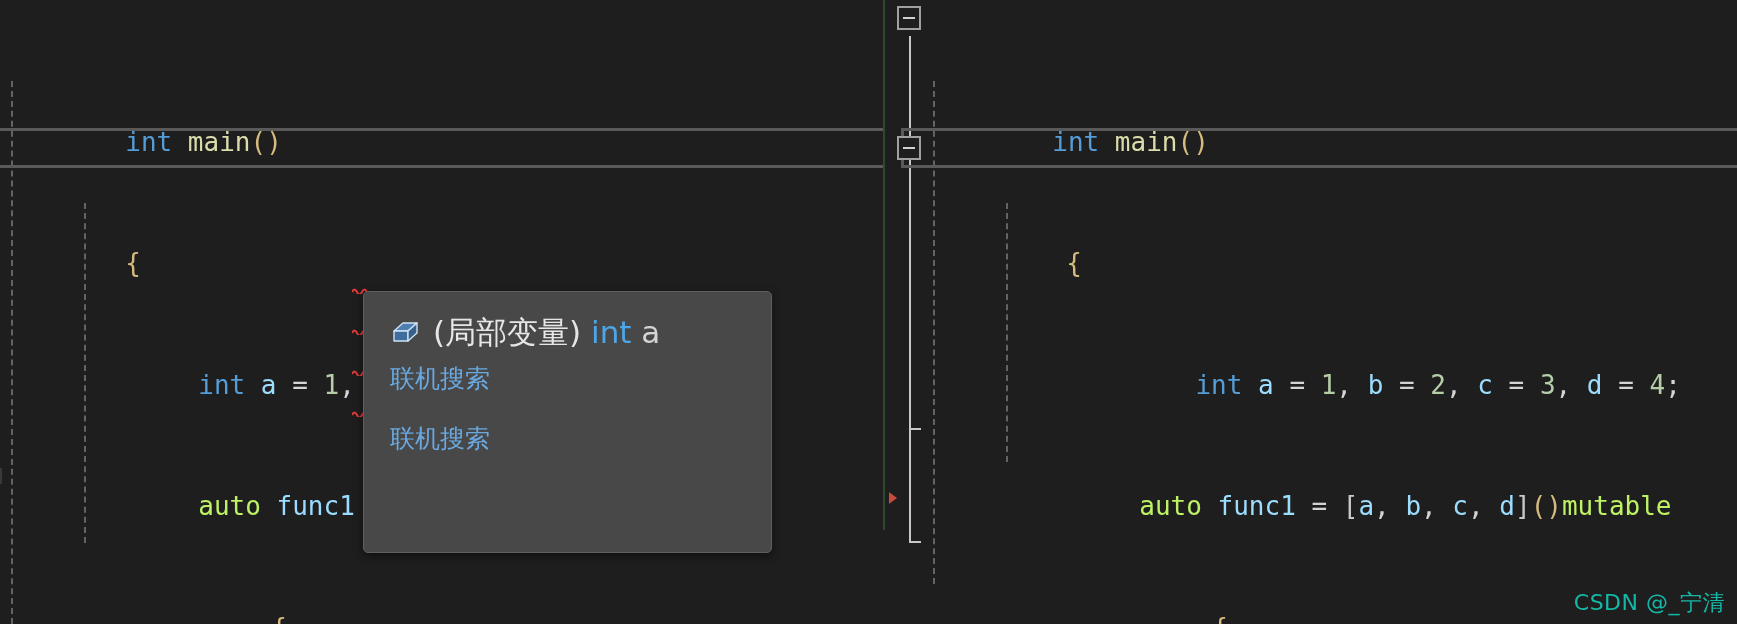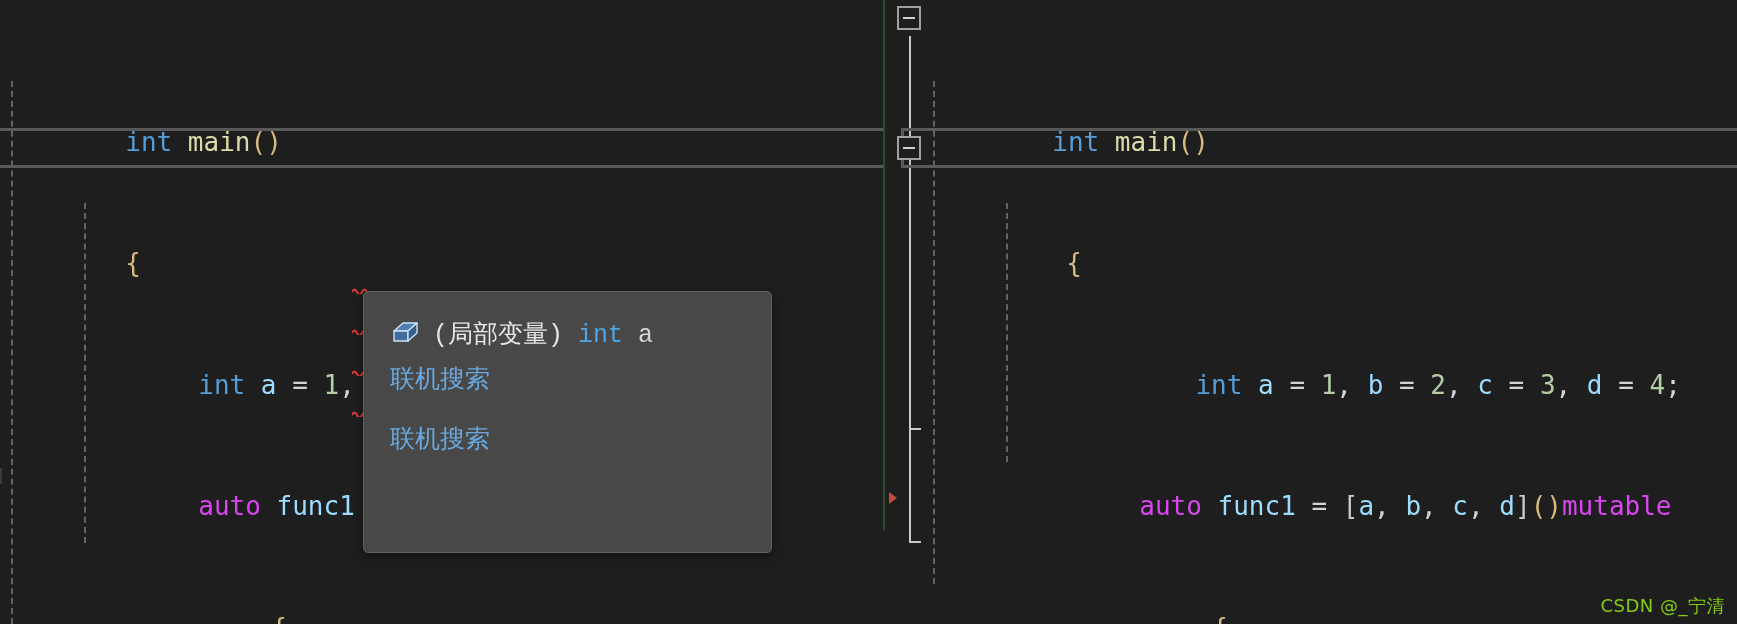--- a/index.html
+++ b/index.html
@@ -14,21 +14,21 @@
   
   .pane{position:absolute;top:0;height:624px;overflow:hidden;background:#1e1e1e;}
   .pane-left{left:0;width:883px;}
   .pane-right{left:883px;width:854px;}
 
   .code{position:absolute;top:0;left:0;right:0;
         font-size:26px;line-height:40.5px;white-space:pre;}
   .line{position:relative;height:40.5px;}
 
   
-  .kw      {color:#d946ef;}
+  .kw      {color:#bef264;}
   .type    {color:#569cd6;}
   .fnname  {color:#dcdcaa;}
   .ident   {color:#9cdcfe;}
   .num     {color:#b5cea8;}
   .brace-y {color:#d7ba7d;}
   .op      {color:#d4d4d4;}
   .paren   {color:#d7ba7d;}
   .brk     {color:#c8c8c8;}
   .plain   {color:#d4d4d4;}
 
@@ -66,31 +66,31 @@
        border-top:6px solid transparent;border-bottom:6px solid transparent;}
 
   
   .tooltip{position:absolute;left:363px;top:291px;width:409px;height:262px;
     background:#484848;border:1px solid #5f5f5f;border-radius:5px;
     box-shadow:0 3px 10px rgba(0,0,0,.5);
     font-family:"DejaVu Sans","Liberation Sans",sans-serif;
     box-sizing:border-box;padding:20px 26px 0 26px;}
   .tt-row1{display:flex;align-items:center;gap:13px;height:42px;}
   .tt-icon{width:30px;height:28px;flex:0 0 auto;}
-  .tt-sig{font-size:25px;color:#e6e6e6;white-space:nowrap;font-family:Liberation Mono, monospace;}
+  .tt-sig{font-size:31px;color:#e6e6e6;white-space:nowrap;}
   .tt-sig .tt-kw{color:#4ca6e8;}
   .tt-sig .tt-var{color:#d4d4d4;}
   .tt-link{font-size:25px;color:#6aa9e0;margin-top:8px;cursor:pointer;}
   .tt-msg{font-size:27px;color:#e8e8e8;margin-top:30px;}
   .tt-link2{font-size:25px;color:#6aa9e0;margin-top:27px;cursor:pointer;}
 
   
   .watermark{position:absolute;right:12px;bottom:6px;
     font-family:"DejaVu Sans","Liberation Sans",sans-serif;
-    font-size:18px;color:#84cc16;letter-spacing:.5px;}
+    font-size:22px;color:#14b8a6;letter-spacing:.5px;}
 </style>
 </head>
 <body>
 
 <div class="stage">
 
   <div class="pane pane-left">
 
     <div class="guide" style="left:11px;top:81px;bottom:0;"></div>
     <div class="guide" style="left:84px;top:203px;bottom:81px;"></div>

